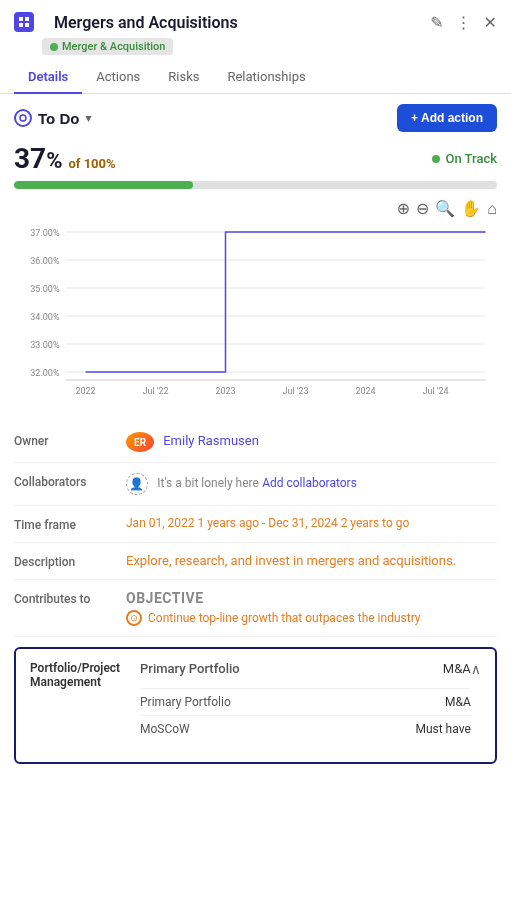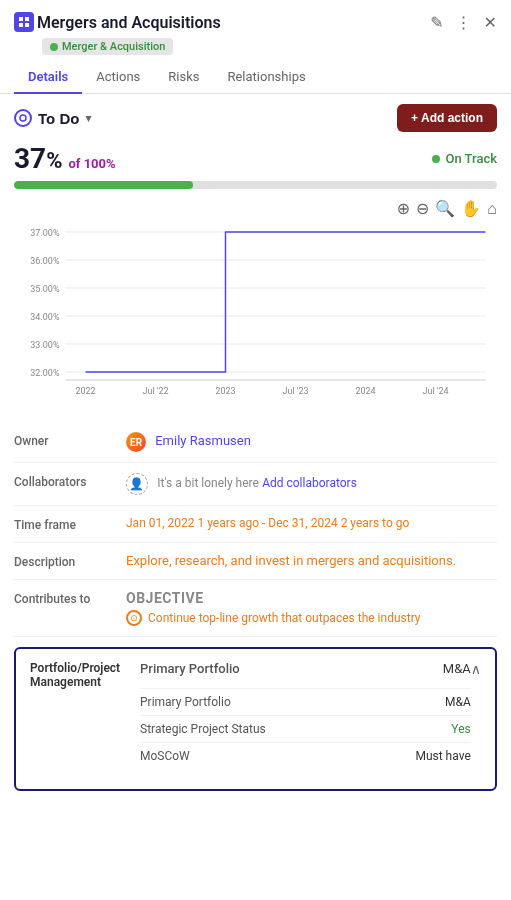--- a/index.html
+++ b/index.html
@@ -10,21 +10,21 @@
       min-height: 900px;
       font-size: 13px;
       color: #333;
     }
 
     
     .header {
       display: flex;
       align-items: center;
       padding: 12px 14px 6px 14px;
-      gap: 3px;
+      gap: 20px;
     }
     .header-icon {
       width: 20px; height: 20px;
       background: #4f46e5;
       border-radius: 4px;
       display: flex; align-items: center; justify-content: center;
     }
     .header-icon svg { fill: white; }
     .header-title {
       font-size: 16px;
@@ -82,41 +82,41 @@
       border: none; background: none; cursor: pointer;
     }
     .status-circle {
       width: 18px; height: 18px; border-radius: 50%;
       border: 2px solid #4f46e5;
       display: flex; align-items: center; justify-content: center;
     }
     .status-label { font-size: 15px; font-weight: 600; color: #1a1a2e; }
     .status-chevron { color: #666; font-size: 12px; }
     .add-action-btn {
-      background: #7f1d1d;
+      background: #1d4ed8;
       color: white;
       border: none;
       border-radius: 6px;
       padding: 7px 14px;
       font-size: 12px;
       font-weight: 600;
       cursor: pointer;
       display: flex; align-items: center; gap: 4px; margin-left: 45px;
     }
 
     
     .progress-section {
       padding: 4px 14px 10px 14px;
     }
     .progress-pct {
       font-size: 28px; font-weight: 700; color: #1a1a2e;
       display: flex; align-items: baseline; gap: 6px;
     }
     .progress-pct .pct { font-size: 28px; }
-    .progress-pct .of100 { font-size: 13px; color: #a21caf; }
+    .progress-pct .of100 { font-size: 13px; color: #a16207; }
     .on-track {
       display: flex; align-items: center; gap: 5px;
       font-size: 13px; color: #388e3c; font-weight: 500;
     }
     .on-track-dot { width: 8px; height: 8px; border-radius: 50%; background: #4caf50; }
     .progress-header-row {
       display: flex; justify-content: space-between; align-items: center;
       margin-bottom: 6px;
     }
     .progress-bar-track {
@@ -170,21 +170,21 @@
     .detail-value {
       flex: 1;
       font-size: 13px;
       color: #333;
     }
     .detail-value a, .detail-value .link {
       color: #4f46e5;
       text-decoration: none;
     }
     .owner-avatar {
-      width: 20px; height: 20px; border-radius: 50%;
+      width: 28px; height: 20px; border-radius: 50%;
       background: linear-gradient(135deg, #ff9800, #f44336);
       display: inline-flex; align-items: center; justify-content: center;
       font-size: 10px; color: white; font-weight: 600;
       margin-right: 6px;
       vertical-align: middle;
     }
     .collab-icon {
       display: inline-flex; align-items: center; justify-content: center;
       width: 22px; height: 22px; border-radius: 50%;
       border: 1.5px dashed #aaa; color: #aaa;
@@ -387,24 +387,20 @@
       <div class="portfolio-main-row">
         <span class="portfolio-main-label">Primary Portfolio</span>
         <span class="portfolio-main-value">M&amp;A</span>
       </div>
       <div class="portfolio-sub-rows">
         <div class="portfolio-sub-row">
           <span class="portfolio-sub-label">Primary Portfolio</span>
           <span class="portfolio-sub-value">M&amp;A</span>
         </div>
         <div class="portfolio-sub-row">
-          <span class="portfolio-sub-label">Strategic Project Status</span>
-          <span class="portfolio-sub-value green">Yes</span>
-        </div>
-        <div class="portfolio-sub-row">
           <span class="portfolio-sub-label">MoSCoW</span>
           <span class="portfolio-sub-value">Must have</span>
         </div>
       </div>
     </div>
     <span class="portfolio-chevron">∧</span>
   </div>
 </div>
 
 </body></html>

